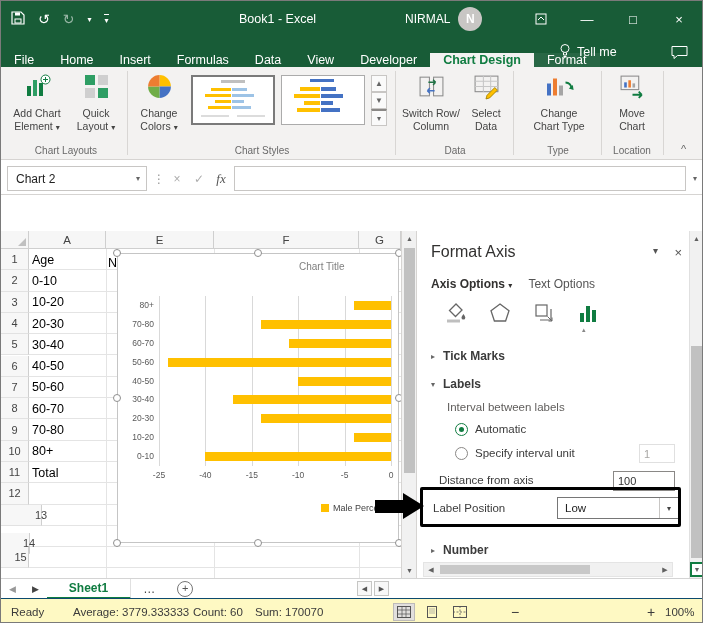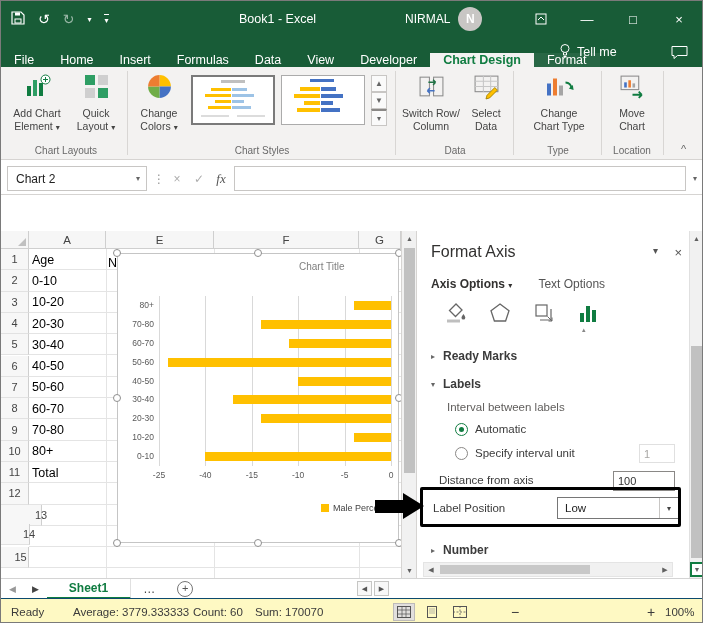--- a/index.html
+++ b/index.html
@@ -72,21 +72,21 @@
 
 
 #gvscroll{position:absolute;left:400px;top:230px;width:15px;height:347px;background:#f1f1f1;border-left:1px solid #d6d4d2}
 .sbtn{position:absolute;width:15px;height:15px;display:flex;align-items:center;justify-content:center;font-size:7px;color:#606060;cursor:pointer}
 .sthumb{position:absolute;left:2px;width:11px;background:#c1c1c1;cursor:grab}
 
 
 #pane{position:absolute;left:415px;top:230px;width:288px;height:347px;background:#fff;border-left:1px solid #d6d4d2;font-size:11.5px;z-index:5}
 .pane-title{position:absolute;left:14px;top:12px;font-size:16px;color:#323130;font-weight:500}
 .pane-x{position:absolute;top:14px;font-size:13px;color:#555;cursor:pointer}
-.ptabs{position:absolute;left:14px;top:46px;display:flex;gap:26px;font-size:12px}
+.ptabs{position:absolute;left:14px;top:46px;display:flex;gap:16px;font-size:12px}
 .ptab{cursor:pointer;color:#555}
 .ptab.active{color:#323130;font-weight:bold}
 .picon{position:absolute;top:68px;width:30px;height:28px;display:flex;align-items:center;justify-content:center;cursor:pointer}
 .psec{position:absolute;left:14px;display:flex;align-items:center;gap:8px;font-weight:bold;font-size:12px;color:#3b3b3b;cursor:pointer}
 .psec .chev{font-size:8px;color:#666}
 .pgray{position:absolute;color:#605e5c}
 .radio{position:absolute;width:13px;height:13px;border-radius:50%;border:1px solid #8a8886;background:#fff;cursor:pointer}
 .radio.sel{border:1px solid #107C41}
 .radio.sel:after{content:"";position:absolute;left:3px;top:3px;width:5px;height:5px;border-radius:50%;background:#107C41}
 .rlabel{position:absolute;color:#3b3b3b;cursor:pointer}
@@ -348,21 +348,21 @@
         <div class="rowhead" style="top: 81.9px;">4</div>
         <div class="rowhead" style="top: 103.2px;">5</div>
         <div class="rowhead" style="top: 124.5px;">6</div>
         <div class="rowhead" style="top: 145.8px;">7</div>
         <div class="rowhead" style="top: 167.1px;">8</div>
         <div class="rowhead" style="top: 188.4px;">9</div>
         <div class="rowhead" style="top: 209.7px;">10</div>
         <div class="rowhead" style="top: 231px;">11</div>
         <div class="rowhead" style="top: 252.3px;">12</div>
         <div class="rowhead" style="top: 274px; padding-left: 40px;">13</div>
-        <div class="rowhead" style="top: 293px; padding-left: 28px;">14</div>
+        <div class="rowhead" style="top: 302px; padding-left: 28px;">14</div>
         <div class="rowhead" style="top: 316.2px; padding-left: 12px;">15</div>
       </div>
     <div id="cells">
         <div class="cellA" style="top: 18px;">Age</div>
         <div class="cellA" style="top: 39.3px;">0-10</div>
         <div class="cellA" style="top: 60.6px;">10-20</div>
         <div class="cellA" style="top: 81.9px;">20-30</div>
         <div class="cellA" style="top: 103.2px;">30-40</div>
         <div class="cellA" style="top: 124.5px;">40-50</div>
         <div class="cellA" style="top: 145.8px;">50-60</div>
@@ -463,21 +463,21 @@
       <svg width="24" height="24" viewBox="0 0 24 24">
           <rect x="4" y="12" width="4" height="9" fill="#107C41"></rect>
           <rect x="10" y="5" width="4" height="16" fill="#107C41"></rect>
           <rect x="16" y="9" width="4" height="12" fill="#107C41"></rect>
         </svg>
     </div>
     <span class="abs" style="left:165px;top:95px;font-size:7px;color:#888">▴</span>
 
     <div class="psec" style="top:118px">
       <span class="chev">▸</span>
-      <span>Ready Marks</span>
+      <span>Tick Marks</span>
     </div>
     <div class="psec" style="top:146px">
       <span class="chev">▾</span>
       <span>Labels</span>
     </div>
 
     <div class="pgray" style="left:30px;top:170px">Interval between labels</div>
 
     <span class="radio sel" style="left:38px;top:192px"></span>
     <span class="rlabel" style="left:58px;top:192px">Automatic</span>

